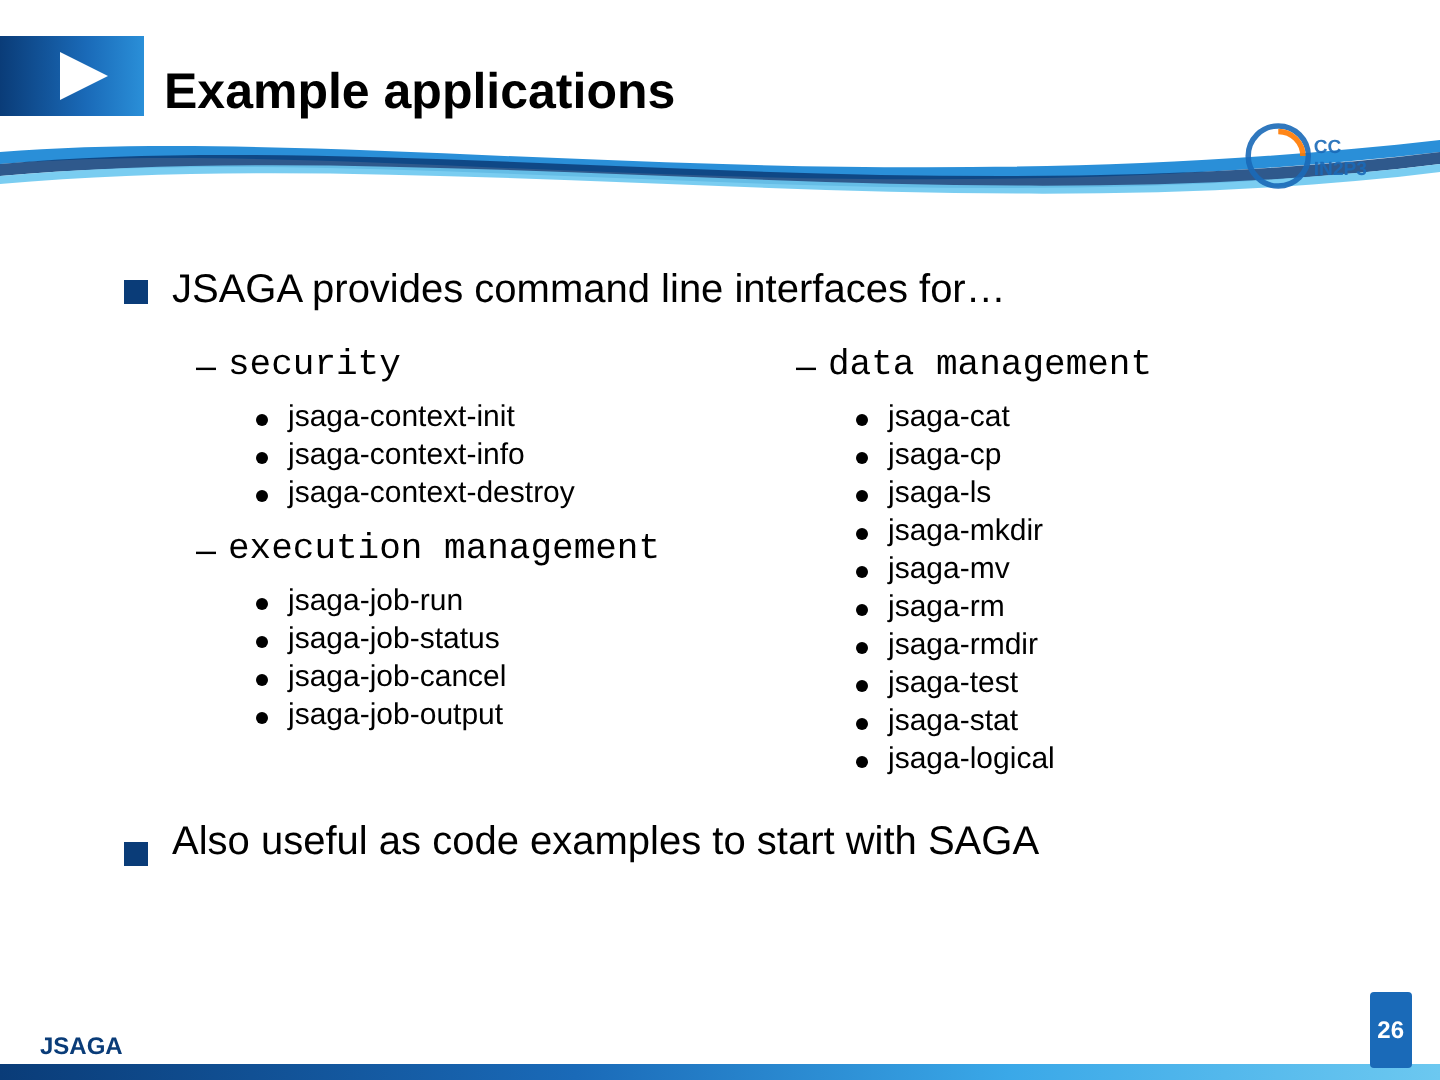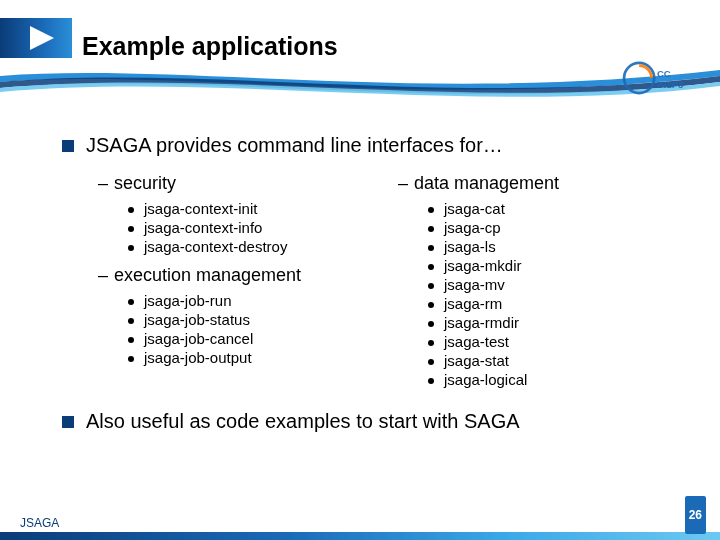--- a/index.html
+++ b/index.html
@@ -43,35 +43,35 @@
   .content { padding: 16px 44px 0 62px; }
   .b1 { display: flex; align-items: flex-start; margin-top: 8px; }
   .sq { width: 12px; height: 12px; background: #0a3c78; margin-top: 6px; margin-right: 12px; flex: 0 0 auto; }
   .b1-text { font-size: 20px; color: #000; }
 
   .cols { display: flex; margin-top: 12px; margin-left: 36px; }
   .col-left { width: 300px; }
   .col-right { flex: 1; }
   .b2 { display: flex; align-items: flex-start; margin-top: 4px; margin-bottom: 6px; }
   .dash { width: 10px; flex:0 0 auto; color:#000; font-size: 18px; margin-right: 6px; }
-  .b2-text { font-size: 18px; color: #000; }
+  .b2-text { font-size: 18px; color: #000; font-family: Liberation Mono, monospace; }
   .b3-list { margin-left: 30px; margin-top: 2px; margin-bottom: 10px; }
   .b3 { display: flex; align-items: flex-start; margin: 2px 0; }
   .dot { width: 6px; height: 6px; border-radius: 50%; background: #000; margin-top: 7px; margin-right: 10px; flex:0 0 auto; }
   .b3-text { font-size: 15px; color: #000; }
 
   .footer {
     position: absolute; bottom: 0; left: 0; right: 0; height: 28px;
   }
   .footer-bar {
     position: absolute; bottom: 0; left: 0; right: 0; height: 8px;
     background: linear-gradient(to right, #0a3c78 0%, #1a6ab8 40%, #3aa8e8 70%, #6cc8f0 100%);
   }
   .footer-left {
-    position: absolute; left: 20px; bottom: 10px; font-size: 12px; font-weight: normal; color: #0a3c78;
+    position: absolute; left: 20px; bottom: 10px; font-size: 12px; font-weight: bold; color: #0a3c78;
   }
   .footer-right {
     position: absolute; right: 14px; bottom: 6px; font-size: 12px; font-weight: bold; color: #fff;
     background: #1a6ab8; padding: 12px 4px; border-radius: 2px;
   }
 </style>
 </head>
 <body>
 
 <div class="header">
@@ -191,21 +191,21 @@
             <div class="b3-text">jsaga-stat</div>
           </div>
           <div class="b3">
             <div class="dot"></div>
             <div class="b3-text">jsaga-logical</div>
           </div>
         </div>
       </div>
   </div>
 
-  <div class="b1" style="margin-top:12px;">
+  <div class="b1" style="margin-top:12px;align-items:flex-end;">
     <div class="sq"></div>
     <div class="b1-text">Also useful as code examples to start with SAGA</div>
   </div>
 
 </div>
 
 <div class="footer">
   <div class="footer-bar"></div>
   <div class="footer-left">JSAGA</div>
   <div class="footer-right">26</div>

